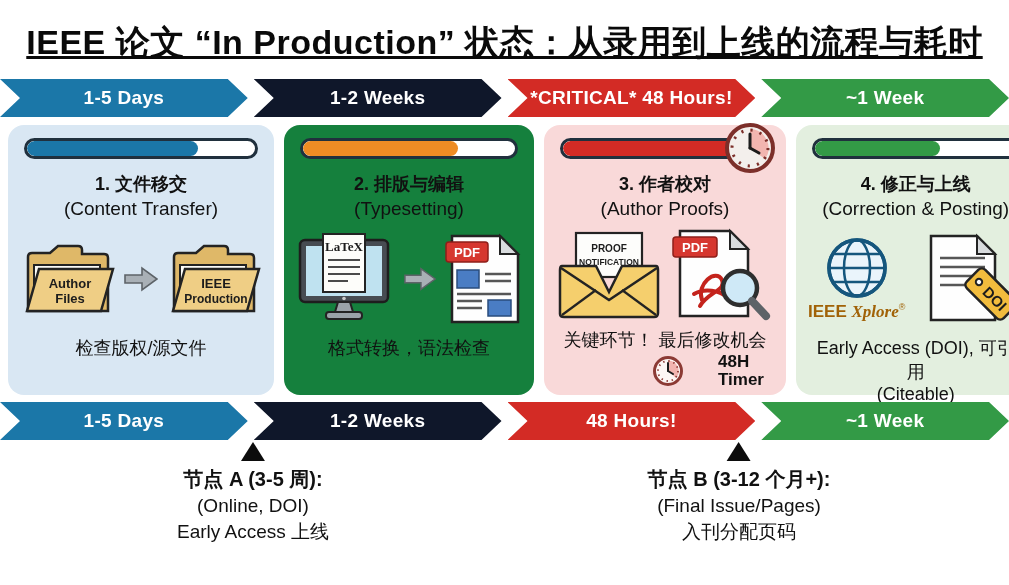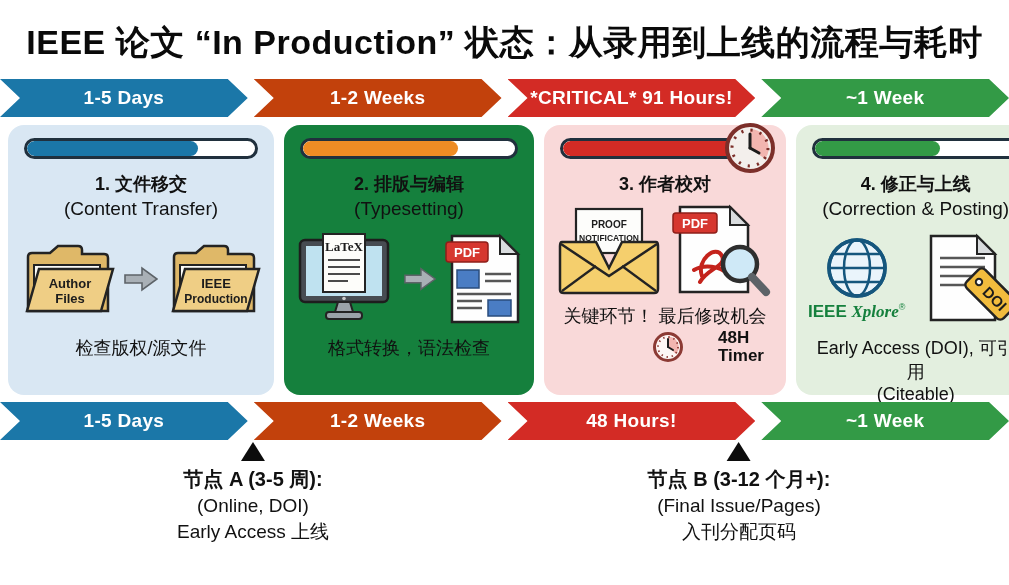--- a/index.html
+++ b/index.html
@@ -4,32 +4,32 @@
 <style>
   html,body{margin:0;padding:0;background:#fff;}
   body{
     width:1009px;height:585px;overflow:hidden;position:relative;
     font-family:"Liberation Sans","DejaVu Sans",sans-serif;color:#111;
     -webkit-font-smoothing:antialiased;
   }
   
   .title{
     padding-top:20px;text-align:center;font-size:34px;font-weight:800;
-    letter-spacing:.5px;white-space:nowrap;color:#0a0a0a;
+    letter-spacing:.5px;white-space:nowrap;color:#0a0a0a;text-decoration:underline;
   }
   
   .timeline{display:flex;gap:6px;height:38px;margin-top:13px;}
   .timeline.bottom{margin-top:7px;}
   .seg{
     flex:1;display:flex;align-items:center;justify-content:center;
     color:#fff;font-weight:700;font-size:19px;letter-spacing:.3px;
     clip-path:polygon(0 0,calc(100% - 20px) 0,100% 50%,calc(100% - 20px) 100%,0 100%,20px 50%);
   }
   .seg.blue{background:#1b77a8;}
-  .seg.orange{background:#c2410c;justify-content:center;}
+  .seg.orange{background:#0f172a;justify-content:center;}
   .seg.red{background:#d32b25;}
   .seg.green{background:#339a46;}
   
   .cards{display:flex;gap:10px;padding:0 8px;margin-top:8px;height:270px;}
   .card{flex:1;border-radius:16px;position:relative;padding:11px 12px 8px;box-sizing:border-box;text-align:center;}
   .card.c1{background:#d9e7f3;}
   .card.c2{background:#15803d;}
   .card.c3{background:#f9d9d9;}
   .card.c4{background:#e3efdf;}
   .pbar-wrap{position:relative;margin:2px 4px 0;}
@@ -40,21 +40,21 @@
   .c3 .fill{background:#d32b25;}
   .c4 .fill{background:#339a46;}
   .clock-badge{position:absolute;right:-6px;top:-16px;}
   .stage-title{font-size:18px;font-weight:800;margin-top:13px;}
   .stage-sub{font-size:19px;margin-top:2px;}
   .icon-row{display:flex;align-items:center;justify-content:center;gap:8px;height:106px;margin-top:6px;}
   .stage-note{font-size:18px;margin-top:4px;}
   .note2{font-size:18px;}
   .timer-row{display:flex;align-items:center;justify-content:flex-end;gap:6px;margin:1px 10px 0 0;}
   .timer-text{font-size:17px;font-weight:800;line-height:1.05;text-align:left;margin-left:28px;}
-  .brand{margin-top:-2px;font-size:17px;color:#15803d;white-space:nowrap;}
+  .brand{margin-top:-2px;font-size:17px;color:#a16207;white-space:nowrap;}
   .brand .b1{font-weight:800;}
   .brand .b2{font-style:italic;font-family:"Liberation Serif","DejaVu Serif",serif;font-weight:700;}
   .brand .b3{font-size:9px;vertical-align:super;}
   .globe-block{display:flex;flex-direction:column;align-items:center;}
   
   .milestones{position:relative;height:134px;}
   .milestone{position:absolute;top:2px;transform:translateX(-50%);text-align:center;white-space:nowrap;}
   .milestone .tri{width:0;height:0;margin:0 auto;border-left:12px solid transparent;border-right:12px solid transparent;border-bottom:19px solid #0c0c0c;}
   .ms-heading{font-size:20px;font-weight:800;margin-top:5px;}
   .ms-line{font-size:19px;margin-top:2px;}
@@ -65,21 +65,21 @@
 <div class="title">IEEE 论文 “In Production” 状态：从录用到上线的流程与耗时</div>
 
 <div class="timeline top">
   <div class="seg blue">
       <span>1-5 Days</span>
     </div>
   <div class="seg orange">
       <span>1-2 Weeks</span>
     </div>
   <div class="seg red">
-      <span>*CRITICAL* 91 Hours!</span>
+      <span>*CRITICAL* 48 Hours!</span>
     </div>
   <div class="seg green">
       <span>~1 Week</span>
     </div>
 </div>
 
 <div class="cards">
 
   <div class="card c1">
     <div class="pbar-wrap">
@@ -162,20 +162,21 @@
         <svg width="52" height="52" viewBox="0 0 52 52">
           <circle cx="26" cy="26" r="23" fill="#f3efec" stroke="#7c2f2a" stroke-width="4"></circle>
           <path d="M26 26 L26 7 A19 19 0 0 1 41 37 Z" fill="#f2b5b0"></path>
           <circle cx="26" cy="26" r="18" fill="none" stroke="#7c2f2a" stroke-width="3" stroke-dasharray="2.2 7.22"></circle>
           <line x1="26" y1="26" x2="26" y2="12" stroke="#1c1c1c" stroke-width="3" stroke-linecap="round"></line>
           <line x1="26" y1="26" x2="35" y2="31" stroke="#1c1c1c" stroke-width="3" stroke-linecap="round"></line>
         </svg>
       </div>
     </div>
     <div class="stage-title">3. 作者校对</div>
+    <div class="stage-sub">(Author Proofs)</div>
     <div class="icon-row" style="height:98px;">
       <svg width="106" height="90" viewBox="0 0 106 90">
         <rect x="20" y="3" width="66" height="44" fill="#fdfdfb" stroke="#232323" stroke-width="2.2"></rect>
         <text x="53" y="22" font-size="10" font-weight="bold" text-anchor="middle" fill="#1c1c1c">PROOF</text>
         <text x="53" y="35" font-size="8.5" font-weight="bold" text-anchor="middle" fill="#1c1c1c">NOTIFICATION</text>
         <path d="M6 36 Q4 36 4 40 L4 84 Q4 87 8 87 L98 87 Q102 87 102 83 L102 40 Q102 36 100 36 L66 36 L53 62 L40 36 Z" fill="#f5cf6d" stroke="#232323" stroke-width="2.5"></path>
         <path d="M5 38 L53 70 L101 38" fill="none" stroke="#232323" stroke-width="2.5"></path>
         <path d="M6 85 L40 60" fill="none" stroke="#232323" stroke-width="2.2"></path>
         <path d="M100 85 L66 60" fill="none" stroke="#232323" stroke-width="2.2"></path>
       </svg>

